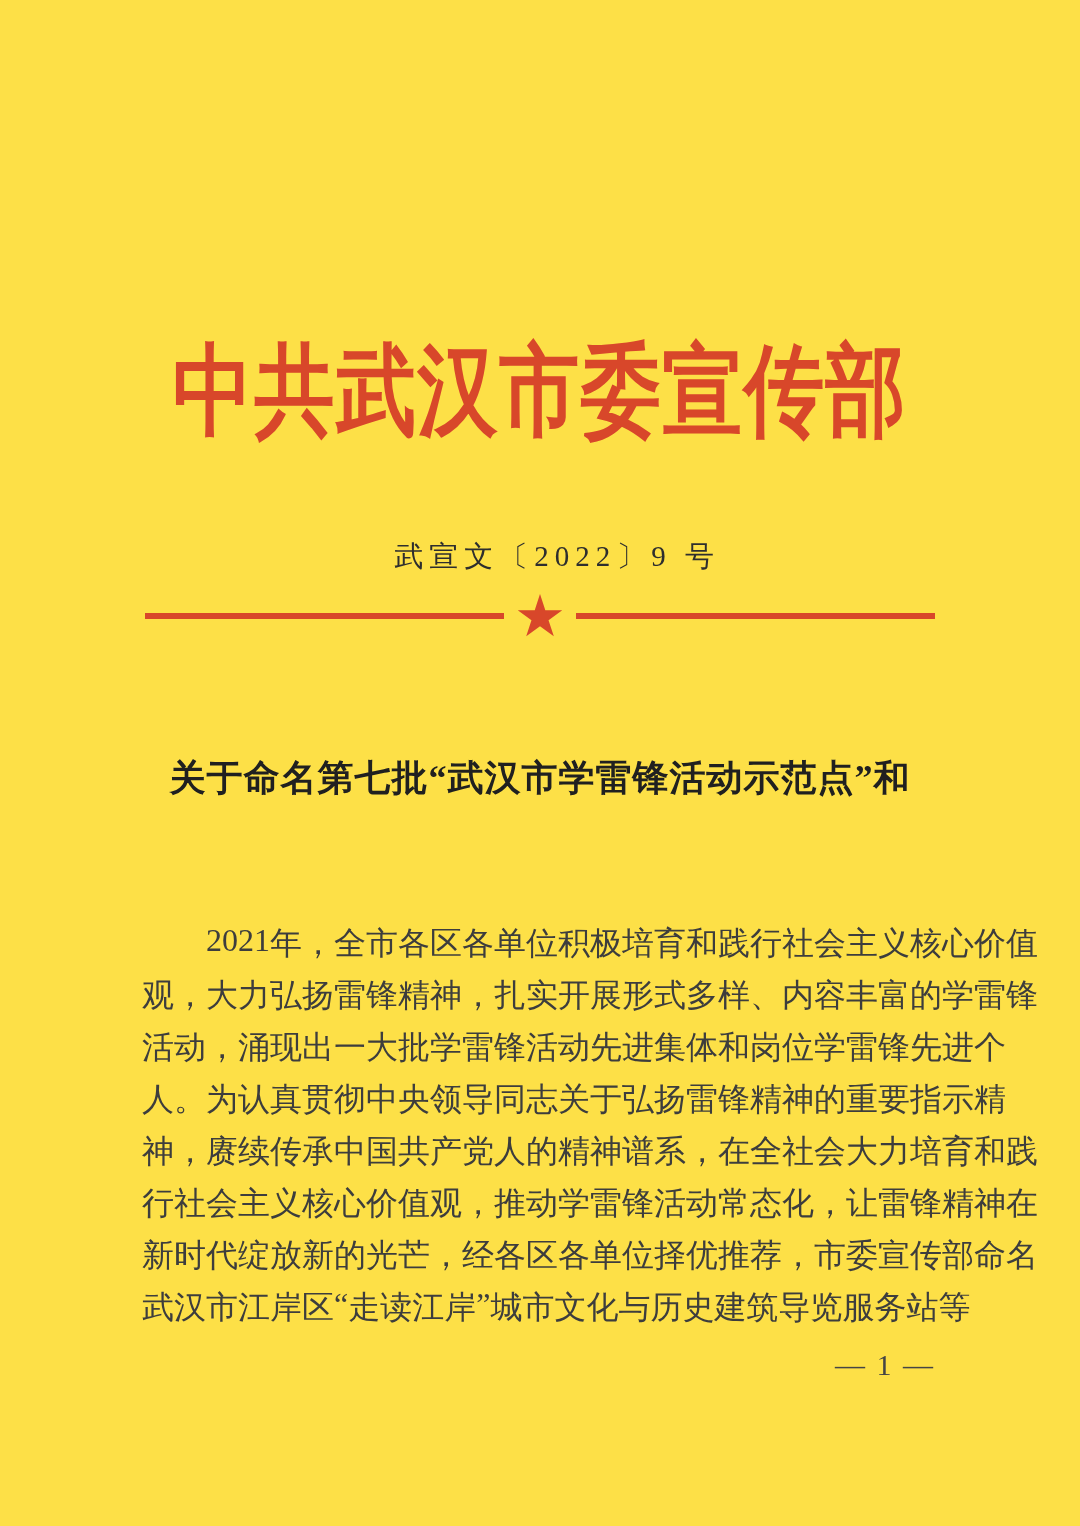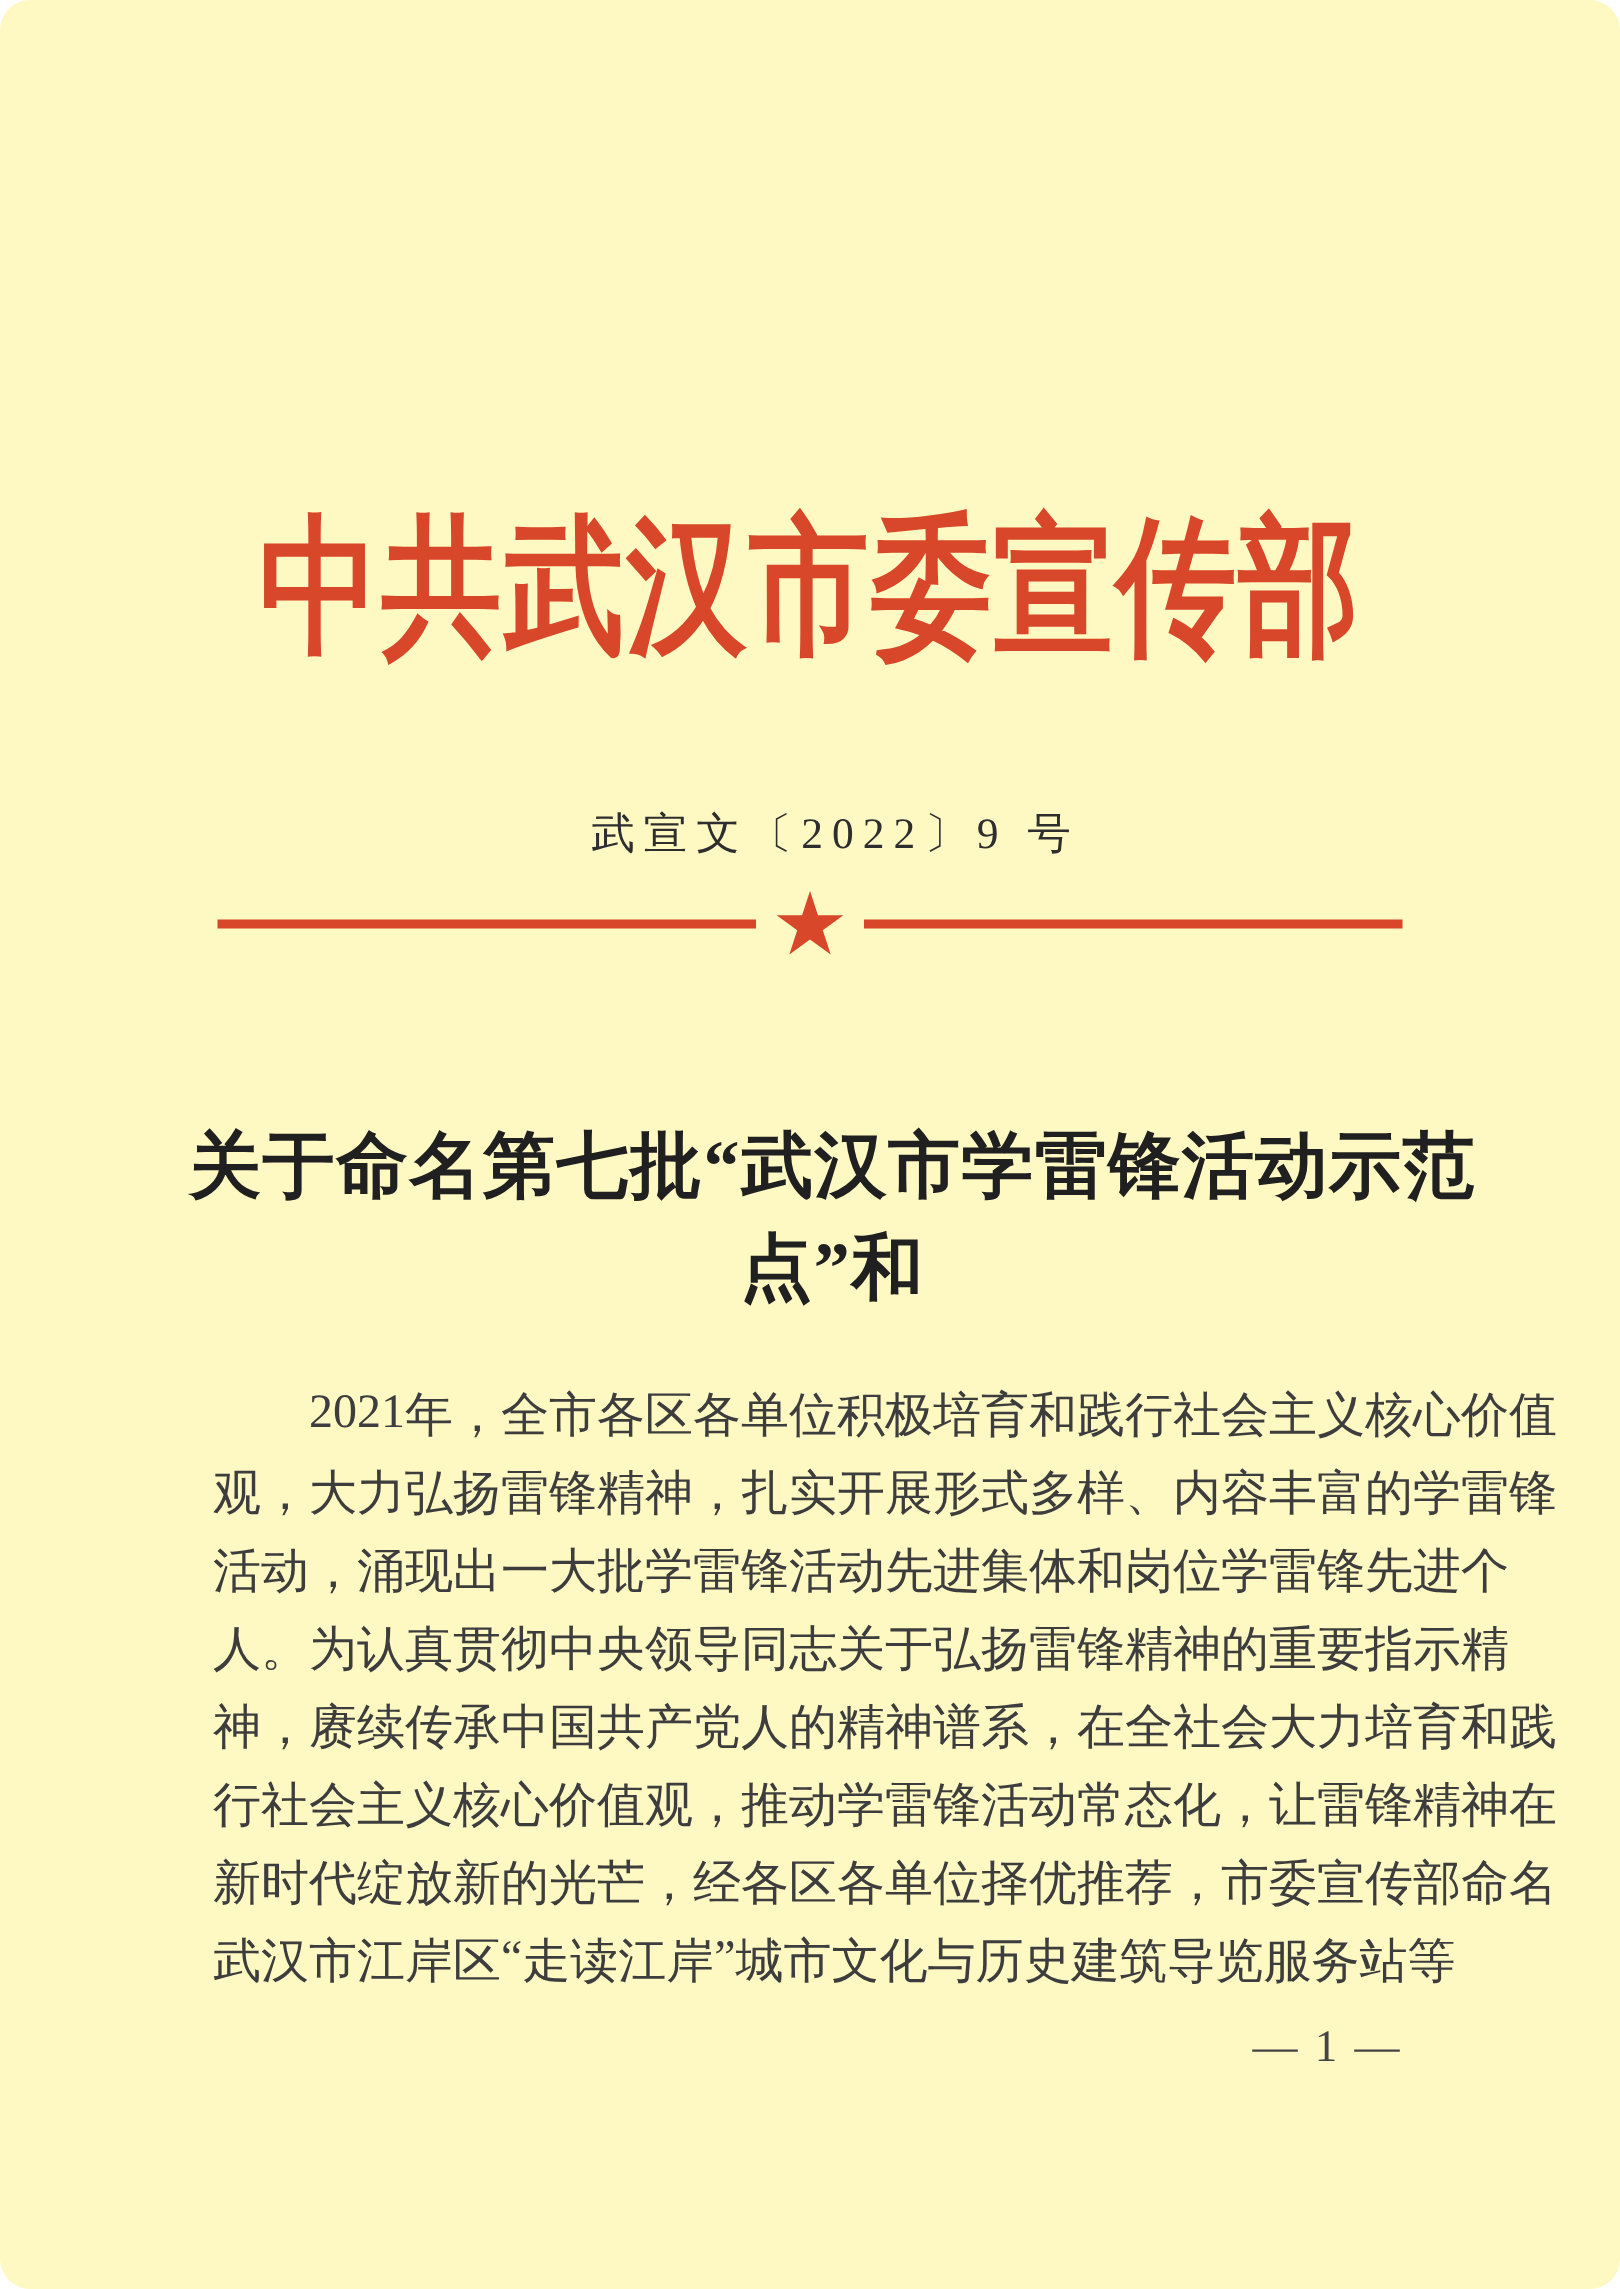--- a/index.html
+++ b/index.html
@@ -7,22 +7,21 @@
   html, body { width: 1080px; height: 1526px; }
   body {
     background: #ffffff;
     font-family: "Liberation Serif", "DejaVu Serif", serif;
     overflow: hidden;
     position: relative;
   }
   .page {
     position: absolute;
     inset: 0;
-    background: #fef9c3;
-    border-radius: 20px;
+    background: #fde047;
   }
   
   .org-name {
     position: absolute;
     top: 322px;
     left: 0;
     width: 1080px;
     text-align: center;
     font-size: 100px;
     font-weight: bold;
@@ -64,24 +63,24 @@
     color: var(--accent);
     font-size: 58px;
     line-height: 52px;
     margin: 0 10px;
     font-family: "DejaVu Sans", sans-serif;
   }
   
   .doc-title {
     position: absolute;
     top: 744px;
-    left: 75px;
+    left: 60px;
     width: 960px;
     text-align: center;
-    font-size: 48px;
+    font-size: 36px;
     font-weight: bold;
     color: #202020;
     line-height: 68px;
     letter-spacing: 1px;
   }
   
   .body-text {
     position: absolute;
     top: 922px;
     left: 142px;

